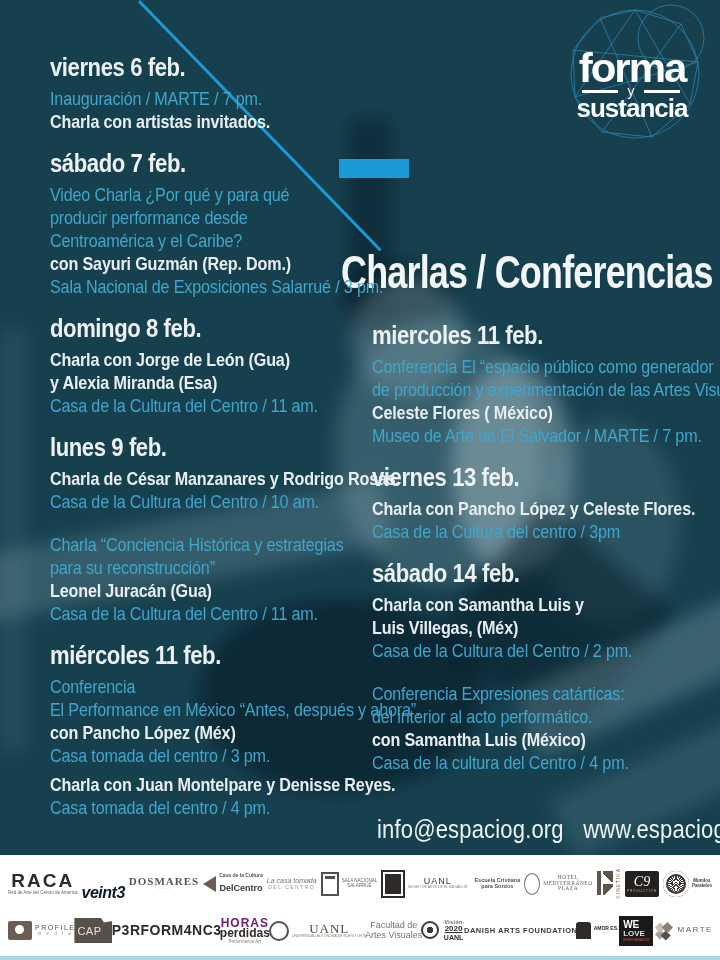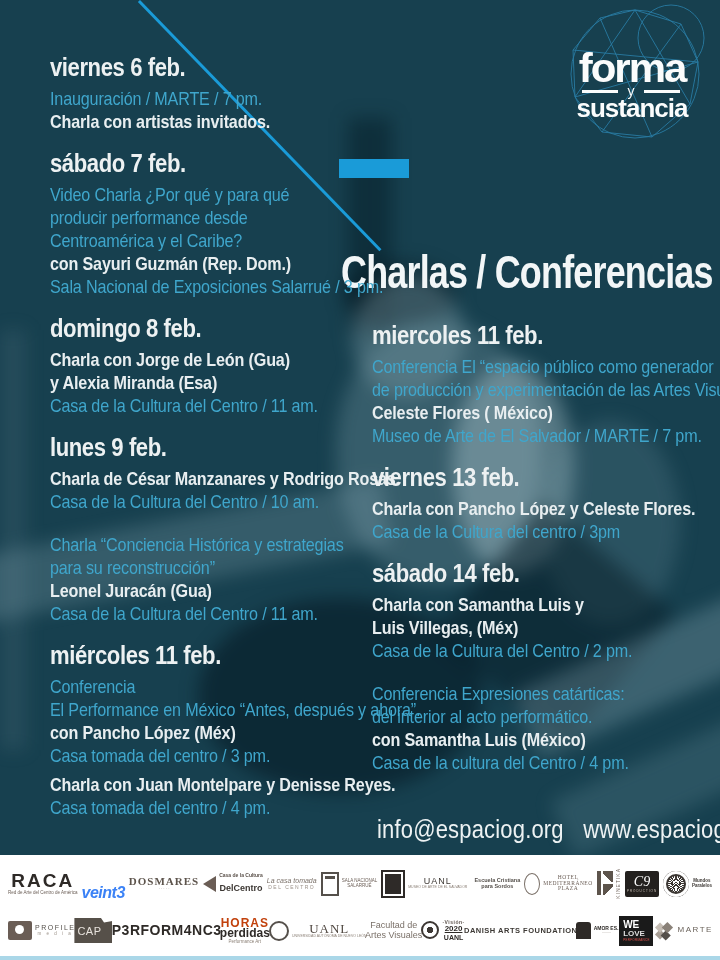--- a/index.html
+++ b/index.html
@@ -69,21 +69,21 @@
     display:flex;flex-direction:column;justify-content:space-around;
   }
   .sprow{display:flex;align-items:center;justify-content:space-between;height:47px;}
   .sponsor{display:flex;align-items:center;gap:3px;color:#5A5049;text-align:center;flex-shrink:1;min-width:0;}
   .sponsor .lines{display:flex;flex-direction:column;line-height:1.05;}
   .sponsor .line{white-space:nowrap;}
   .mark{display:inline-block;flex-shrink:0;}
 
   .s-raca .line:nth-child(1){font-size:19px;font-weight:900;letter-spacing:2px;color:#2E2A27;}
   .s-raca .line:nth-child(2){font-size:4.5px;color:#6A5D55;}
-  .s-veint3 .line{font-size:16px;font-weight:bold;font-style:italic;color:#3b82f6;letter-spacing:-.5px;margin-top:20px;}
+  .s-veint3 .line{font-size:16px;font-weight:bold;font-style:italic;color:#0f172a;letter-spacing:-.5px;margin-top:20px;}
   .s-dosmares .line:nth-child(1){font-family:"Liberation Serif",serif;font-size:11px;font-weight:bold;color:#5D544C;letter-spacing:1px;}
   .s-dosmares .line:nth-child(2){font-size:4px;color:#8A7F75;}
   .mark-delcentro{width:0;height:0;border-top:8px solid transparent;border-bottom:8px solid transparent;border-right:13px solid #6A5D55;}
   .s-delcentro .line:nth-child(1){font-size:5px;font-weight:bold;}
   .s-delcentro .line:nth-child(2){font-size:9px;font-weight:900;color:#3C3733;margin-top:6px;}
   .s-casatomada .line:nth-child(1){font-size:7px;color:#7A7068;font-style:italic;}
   .s-casatomada .line:nth-child(2){font-size:5px;letter-spacing:1.5px;color:#9B9188;}
   .mark-salarrue{width:18px;height:24px;border:2px solid #55504B;box-sizing:border-box;background:
     linear-gradient(#55504B 0 0) 50% 2px/10px 3px no-repeat;}
   .s-salarrue .line{font-size:4.5px;color:#6A5D55;}
@@ -103,21 +103,21 @@
   .mark-c9 .c9s{font-size:3px;letter-spacing:1px;color:#C9BFB5;}
   .mark-mundos{width:26px;height:26px;border-radius:50%;background:repeating-conic-gradient(#3C3733 0 8deg,#fff 8deg 16deg);box-shadow:inset 0 0 0 3px #fff, inset 0 0 0 5px #3C3733;}
   .s-mundos .line{font-size:4.5px;font-weight:bold;color:#3C3733;}
 
   .mark-profile{width:24px;height:19px;background:#6A5D55;border-radius:2px;position:relative;}
   .mark-profile::after{content:"";position:absolute;left:7px;top:4px;width:9px;height:9px;border-radius:50%;background:#fff;}
   .s-profile .line:nth-child(1){font-size:7px;letter-spacing:1.5px;color:#55504B;}
   .s-profile .line:nth-child(2){font-size:4.5px;letter-spacing:2px;color:#9B9188;}
   .mark-cap{width:38px;height:25px;background:#565049;color:#E8E3DD;font-size:11px;letter-spacing:.5px;display:flex;align-items:center;justify-content:flex-start;padding-left:3px;box-sizing:border-box;clip-path:polygon(0 0,70% 0,78% 18%,100% 12%,100% 100%,0 100%);}
   .s-performance .line{font-size:14px;font-weight:700;color:#2E2A27;letter-spacing:.5px;}
-  .s-horas .line:nth-child(1){font-size:12px;font-weight:bold;color:#c2410c;letter-spacing:1px;}
+  .s-horas .line:nth-child(1){font-size:12px;font-weight:bold;color:#701a75;letter-spacing:1px;}
   .s-horas .line:nth-child(2){font-size:12px;font-weight:700;color:#2E2A27;margin-top:-2px;}
   .s-horas .line:nth-child(3){font-size:4.5px;color:#8A7F75;}
   .mark-uanl{width:20px;height:20px;border:2px double #55504B;border-radius:50%;box-sizing:border-box;}
   .s-uanl .line:nth-child(1){font-family:"Liberation Serif",serif;font-size:13px;color:#4F4740;letter-spacing:1px;}
   .s-uanl .line:nth-child(2){font-size:3.5px;color:#8A7F75;}
   .s-facultad .line{font-size:9px;color:#7A7068;}
   .mark-vision{width:18px;height:18px;border:2px solid #3C3733;border-radius:50%;box-sizing:border-box;background:radial-gradient(circle at 50% 50%,#3C3733 3px,transparent 3.5px);}
   .s-vision .line:nth-child(1){font-size:5px;font-weight:bold;letter-spacing:.5px;}
   .s-vision .line:nth-child(2){font-size:8px;font-weight:900;color:#2E2A27;text-decoration:underline;}
   .s-vision .line:nth-child(3){font-size:7px;font-weight:900;color:#2E2A27;}

